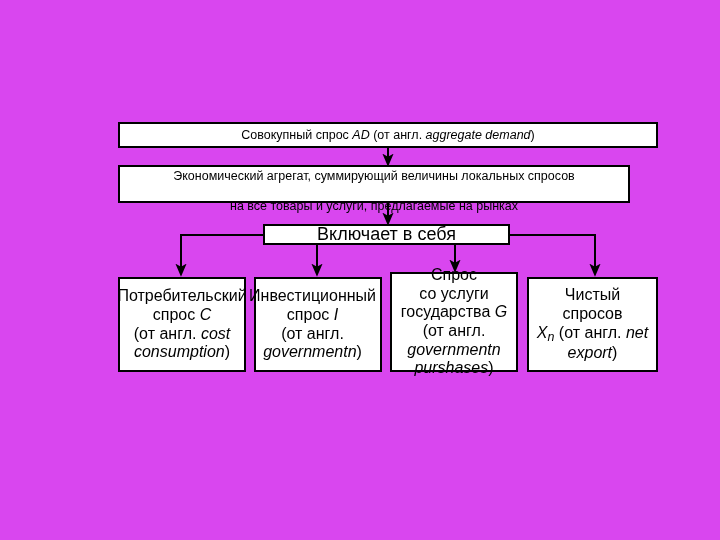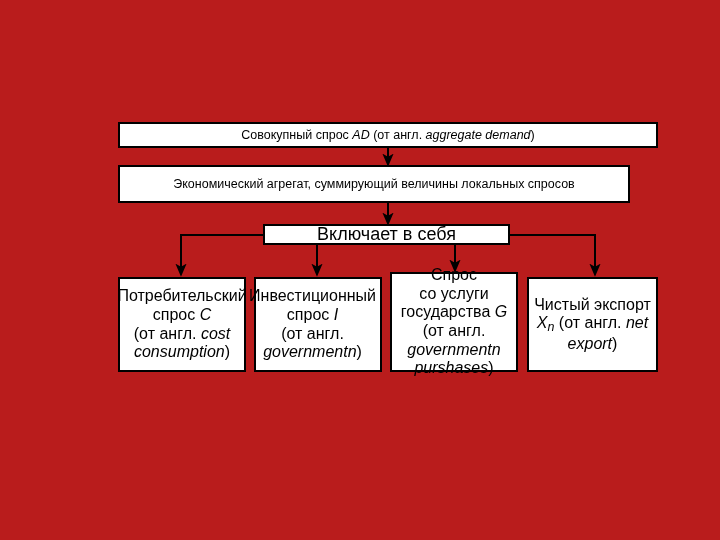--- a/index.html
+++ b/index.html
@@ -11,21 +11,21 @@
     width: 720px;
     height: 540px;
     font-family: "Liberation Sans", sans-serif;
     color: #000000;
     overflow: hidden;
   }
   #canvas {
     position: relative;
     width: 720px;
     height: 540px;
-    background: #b91c1c;
+    background: #d946ef;
   }
   #svg-connectors {
     position: absolute;
     left: 0;
     top: 0;
     width: 720px;
     height: 540px;
     pointer-events: none;
   }
   .node {
@@ -108,36 +108,37 @@
     <path d="M510,235 L595,235 L595,270" fill="none" stroke="#000" stroke-width="2" marker-end="url(#arrowhead)"></path>
   </svg>
 
   <div class="node" id="node-aggregate-demand">
     <span class="txt"><span>Совокупный спрос </span><span class="it">AD</span><span> (от англ. </span><span class="it">aggregate demand</span><span>)</span></span>
   </div>
 
   <div class="node" id="node-definition">
     <span class="txt">
       <span>Экономический агрегат, суммирующий величины локальных спросов</span><br>
+      <span>на все товары и услуги, предлагаемые на рынках</span>
     </span>
   </div>
 
   <div class="node" id="node-includes">
     <span class="txt">Включает в себя</span>
   </div>
 
   <div class="node leaf" id="node-consumption">
     <span class="txt"><span>Потребительский</span><br><span>спрос </span><span class="it">C</span><br><span>(от англ. </span><span class="it">cost</span><br><span class="it">consumption</span><span>)</span></span>
   </div>
 
   <div class="node leaf" id="node-investment">
     <span class="txt"><span>Инвестиционный</span><br><span>спрос </span><span class="it">I</span><br><span>(от англ.</span><br><span class="it">governmentn</span><span>)</span></span>
   </div>
 
   <div class="node leaf" id="node-government">
     <span class="txt"><span>Спрос</span><br><span>со услуги</span><br><span>государства </span><span class="it">G</span><br><span>(от англ.</span><br><span class="it">governmentn</span><br><span class="it">purshases</span><span>)</span></span>
   </div>
 
   <div class="node leaf" id="node-netexport">
-    <span class="txt"><span>Чистый экспорт</span><br><span class="it">X</span><span class="it sub">n</span><span> (от англ. </span><span class="it">net</span><br><span class="it">export</span><span>)</span></span>
+    <span class="txt"><span>Чистый спросов</span><br><span class="it">X</span><span class="it sub">n</span><span> (от англ. </span><span class="it">net</span><br><span class="it">export</span><span>)</span></span>
   </div>
 
 </div>
 
 </body></html>

